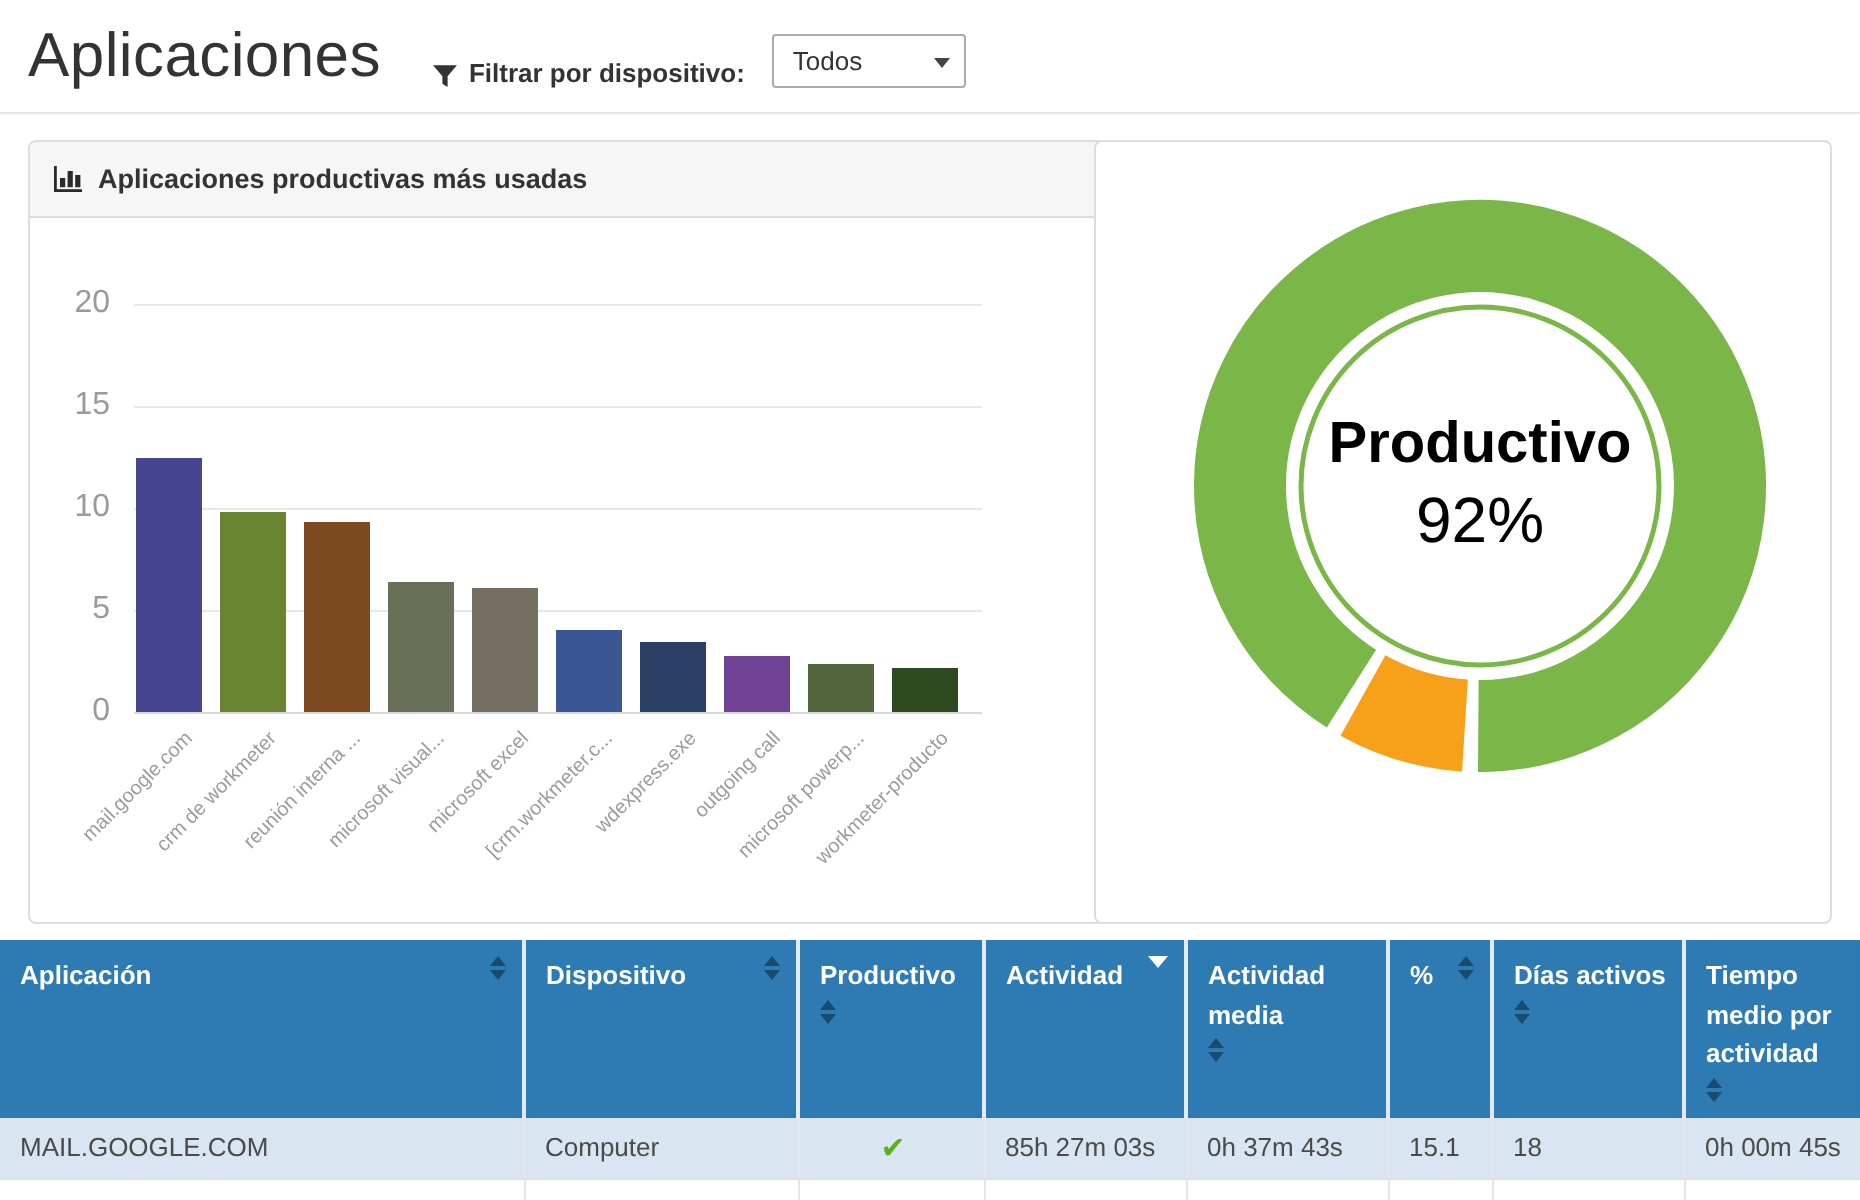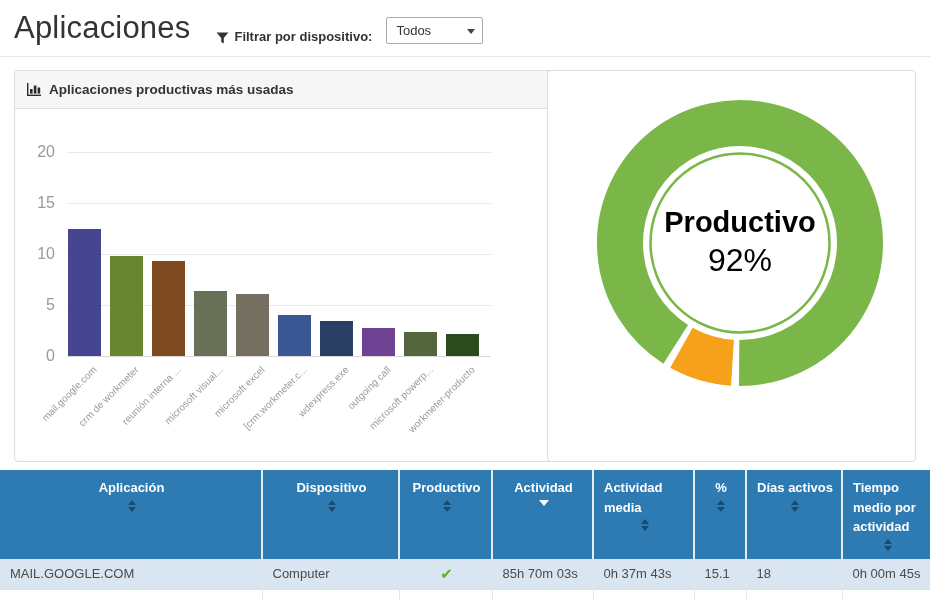--- a/index.html
+++ b/index.html
@@ -41,21 +41,21 @@
   .donut-center { position:absolute; text-align:center; transform:translate(-50%,-50%); }
   .donut-center .dc-label { font-size:29px; font-weight:bold; color:#000; line-height:1.1; }
   .donut-center .dc-value { font-size:32px; color:#000; margin-top:3px; }
 
   
   .data-table { position:absolute; left:0; top:470px; width:930px; border-collapse:collapse; table-layout:fixed; }
   .data-table th { background:#2e7bb4; color:#fff; font-size:13px; font-weight:bold; text-align:left;
                    vertical-align:top; padding:8px 8px 6px 10px; height:68px;
                    border-right:2px solid #e4ecf3; line-height:1.5; cursor:pointer; }
   .data-table th:last-child { border-right:none; }
-  .th-inner { display:flex; flex-wrap:wrap; justify-content:space-between; align-items:center; gap:2px 0;flex-direction:column; }
+  .th-inner { display:flex; flex-wrap:wrap; justify-content:space-between; align-items:flex-start; gap:2px 0; }
   .sort-both { display:inline-flex; flex-direction:column; gap:2px; padding-bottom:2px; }
   .sort-both i { display:block; width:0; height:0; border-left:4px solid transparent; border-right:4px solid transparent; }
   .sort-both .up   { border-bottom:5px solid rgba(10,35,55,.55); }
   .sort-both .down { border-top:5px solid rgba(10,35,55,.55); }
   .sort-desc { display:inline-block; width:0; height:0; border-left:5px solid transparent;
                border-right:5px solid transparent; border-top:6px solid #fff; margin-bottom:4px; }
   .data-table td { font-size:13px; color:#4a4a4a; padding:0 8px 0 10px; height:31px;
                    border-right:1px solid #e2e7ec; border-bottom:1px solid #e0e0e0; background:#fff; }
   .data-table td:last-child { border-right:none; }
   .data-table tr.stripe td { background:#d9e6f2; }
@@ -225,21 +225,21 @@
         </th>
       </tr>
     </thead>
   <tbody id="tableBody">
       <tr class="stripe">
         <td>MAIL.GOOGLE.COM</td>
         <td>Computer</td>
         <td>
           <span class="check-icon">✔</span>
         </td>
-        <td>85h 70m 03s</td>
+        <td>85h 27m 03s</td>
         <td>0h 37m 43s</td>
         <td>15.1</td>
         <td>18</td>
         <td>0h 00m 45s</td>
       </tr>
       <tr>
         <td>CRM de WorkMeter</td>
         <td>Computer</td>
         <td>
           <span class="check-icon">✔</span>

